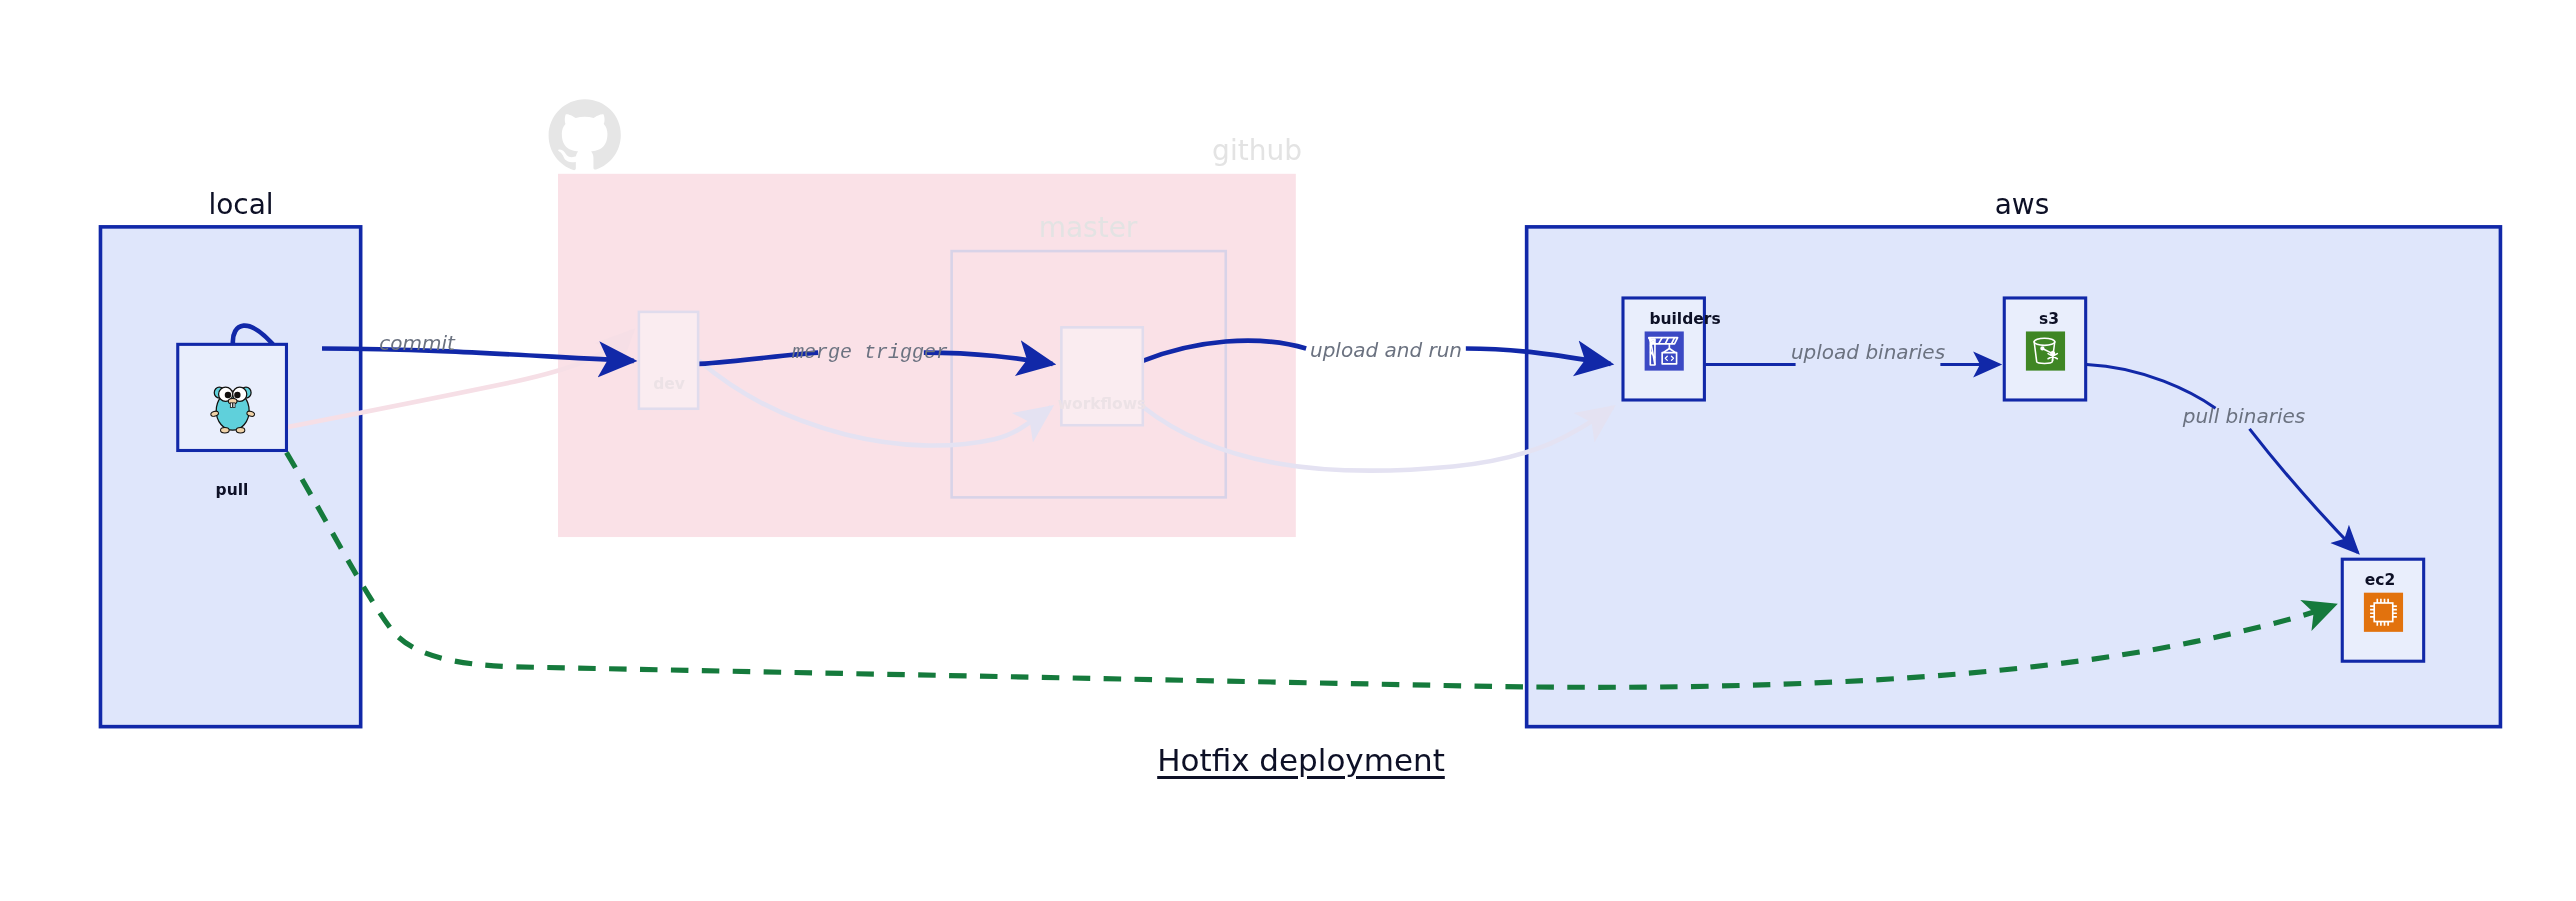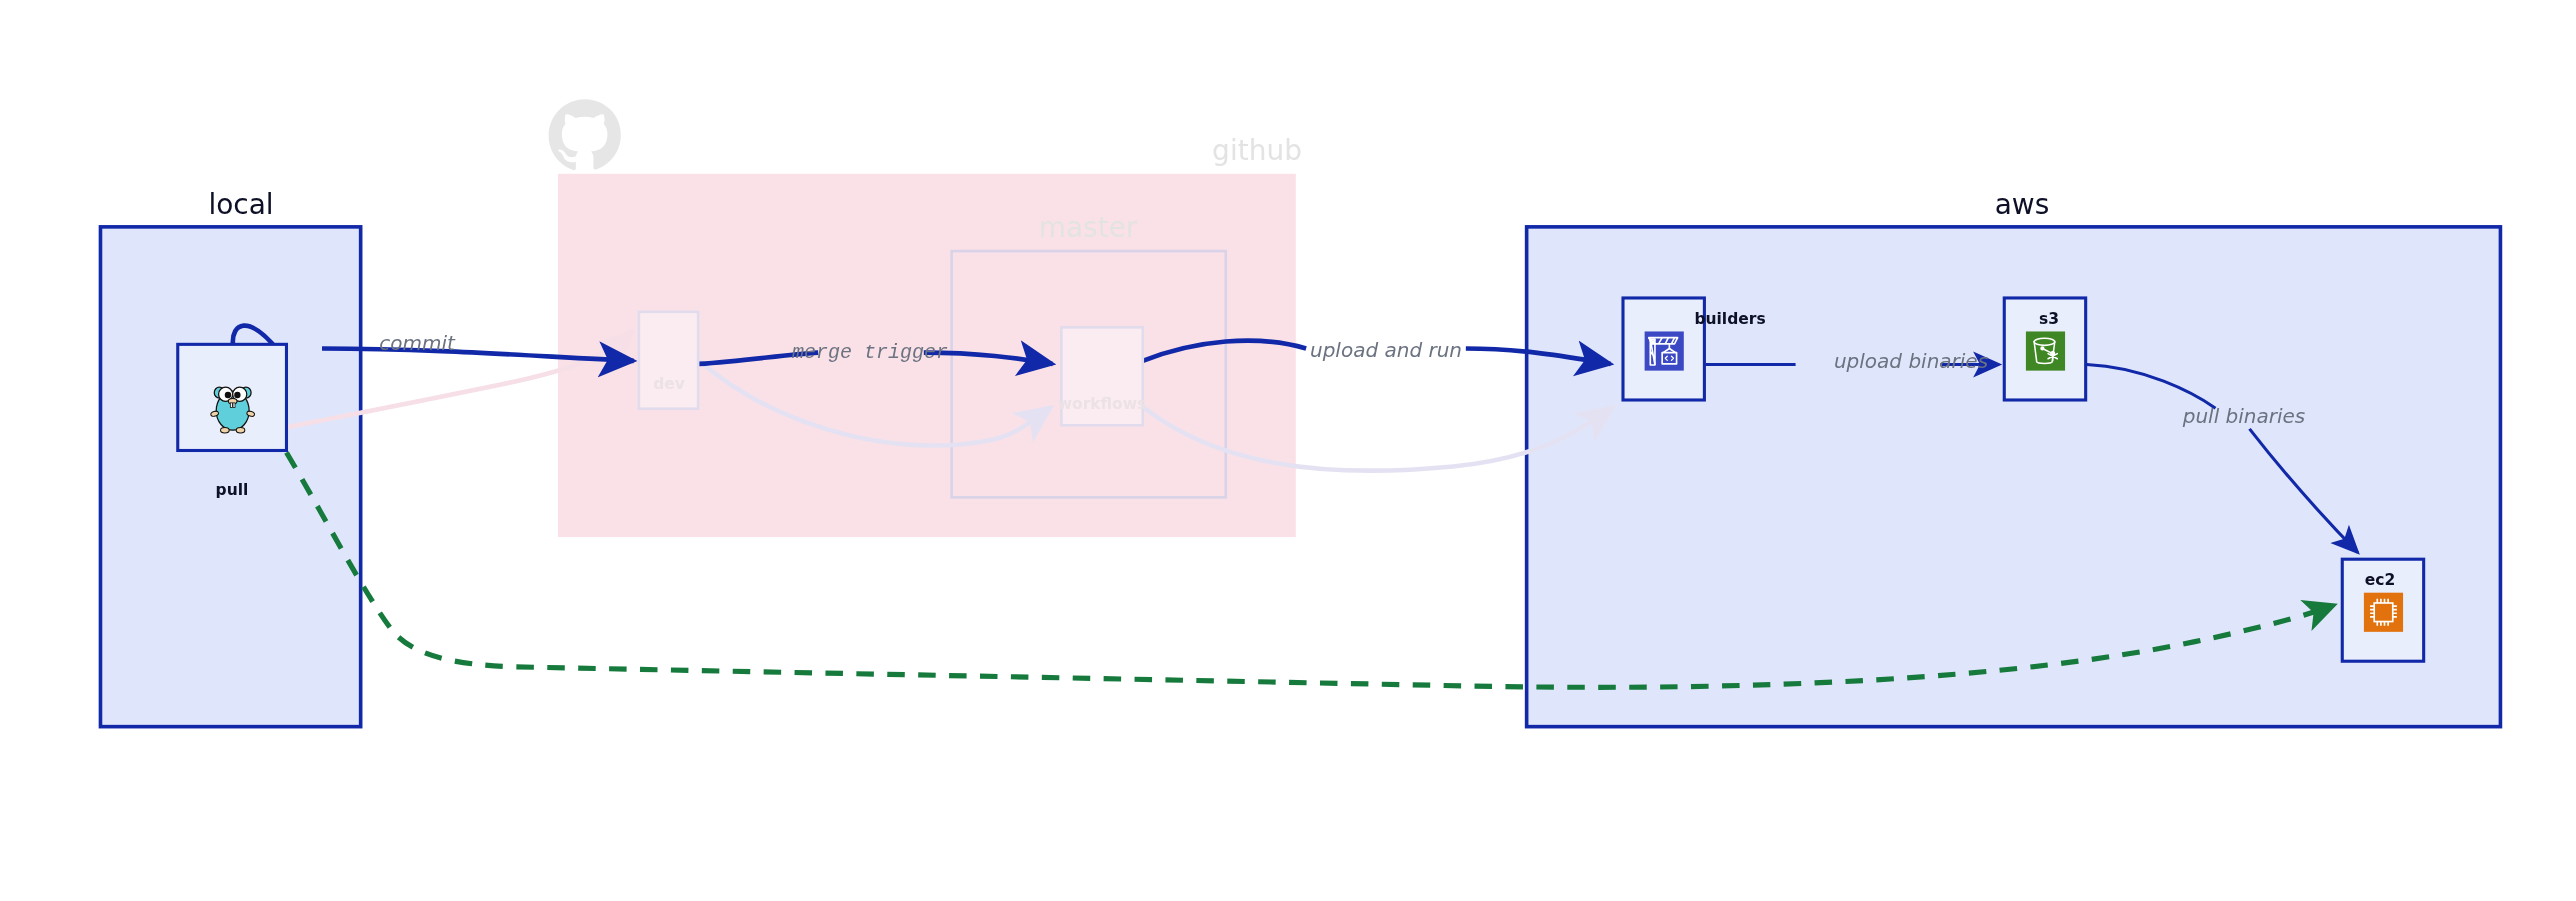--- a/index.html
+++ b/index.html
@@ -150,25 +150,26 @@
   </svg>
 
   <div class="zonelabel" style="left:230px;  top:188px;margin-left:11px;">local</div>
   <div class="zonelabel faded" style="left:1257px; top:134px;">github</div>
   <div class="zonelabel" style="left:2022px; top:188px;">aws</div>
   <div class="zonelabel faded" style="left:1088px; top:211px;">master</div>
 
   <div class="nodelabel" style="left:232px;  top:481px;">pull</div>
   <div class="nodelabel faded" style="left:669px; top:355px;">dev</div>
   <div class="nodelabel faded" style="left:1102px; top:375px;">workflows</div>
-  <div class="nodelabel" style="left:1685px; top:310px;margin-left:45px;">builders</div>
+  <div class="nodelabel" style="left:1685px; top:310px;">builders</div>
   <div class="nodelabel" style="left:2049px; top:310px;">s3</div>
   <div class="nodelabel" style="left:2380px; top:571px;">ec2</div>
 
   <div class="edgelabel" style="left:417px;  top:343px;">commit</div>
   <div class="edgelabel" style="left:870px; top:352px;font-family:Liberation Mono, monospace;">merge trigger</div>
   <div class="edgelabel" style="left:1386px; top:350px;text-align:right;">upload and run</div>
-  <div class="edgelabel" style="left:1868px; top:361px;margin-left:43px;">upload binaries</div>
+  <div class="edgelabel" style="left:1868px; top:352px;">upload binaries</div>
   <div class="edgelabel" style="left:2244px; top:416px;">pull binaries</div>
 
+  <div class="title" style="left:1301px; top:742px;">Hotfix deployment</div>
 
 </div>
 
 
 </body></html>

